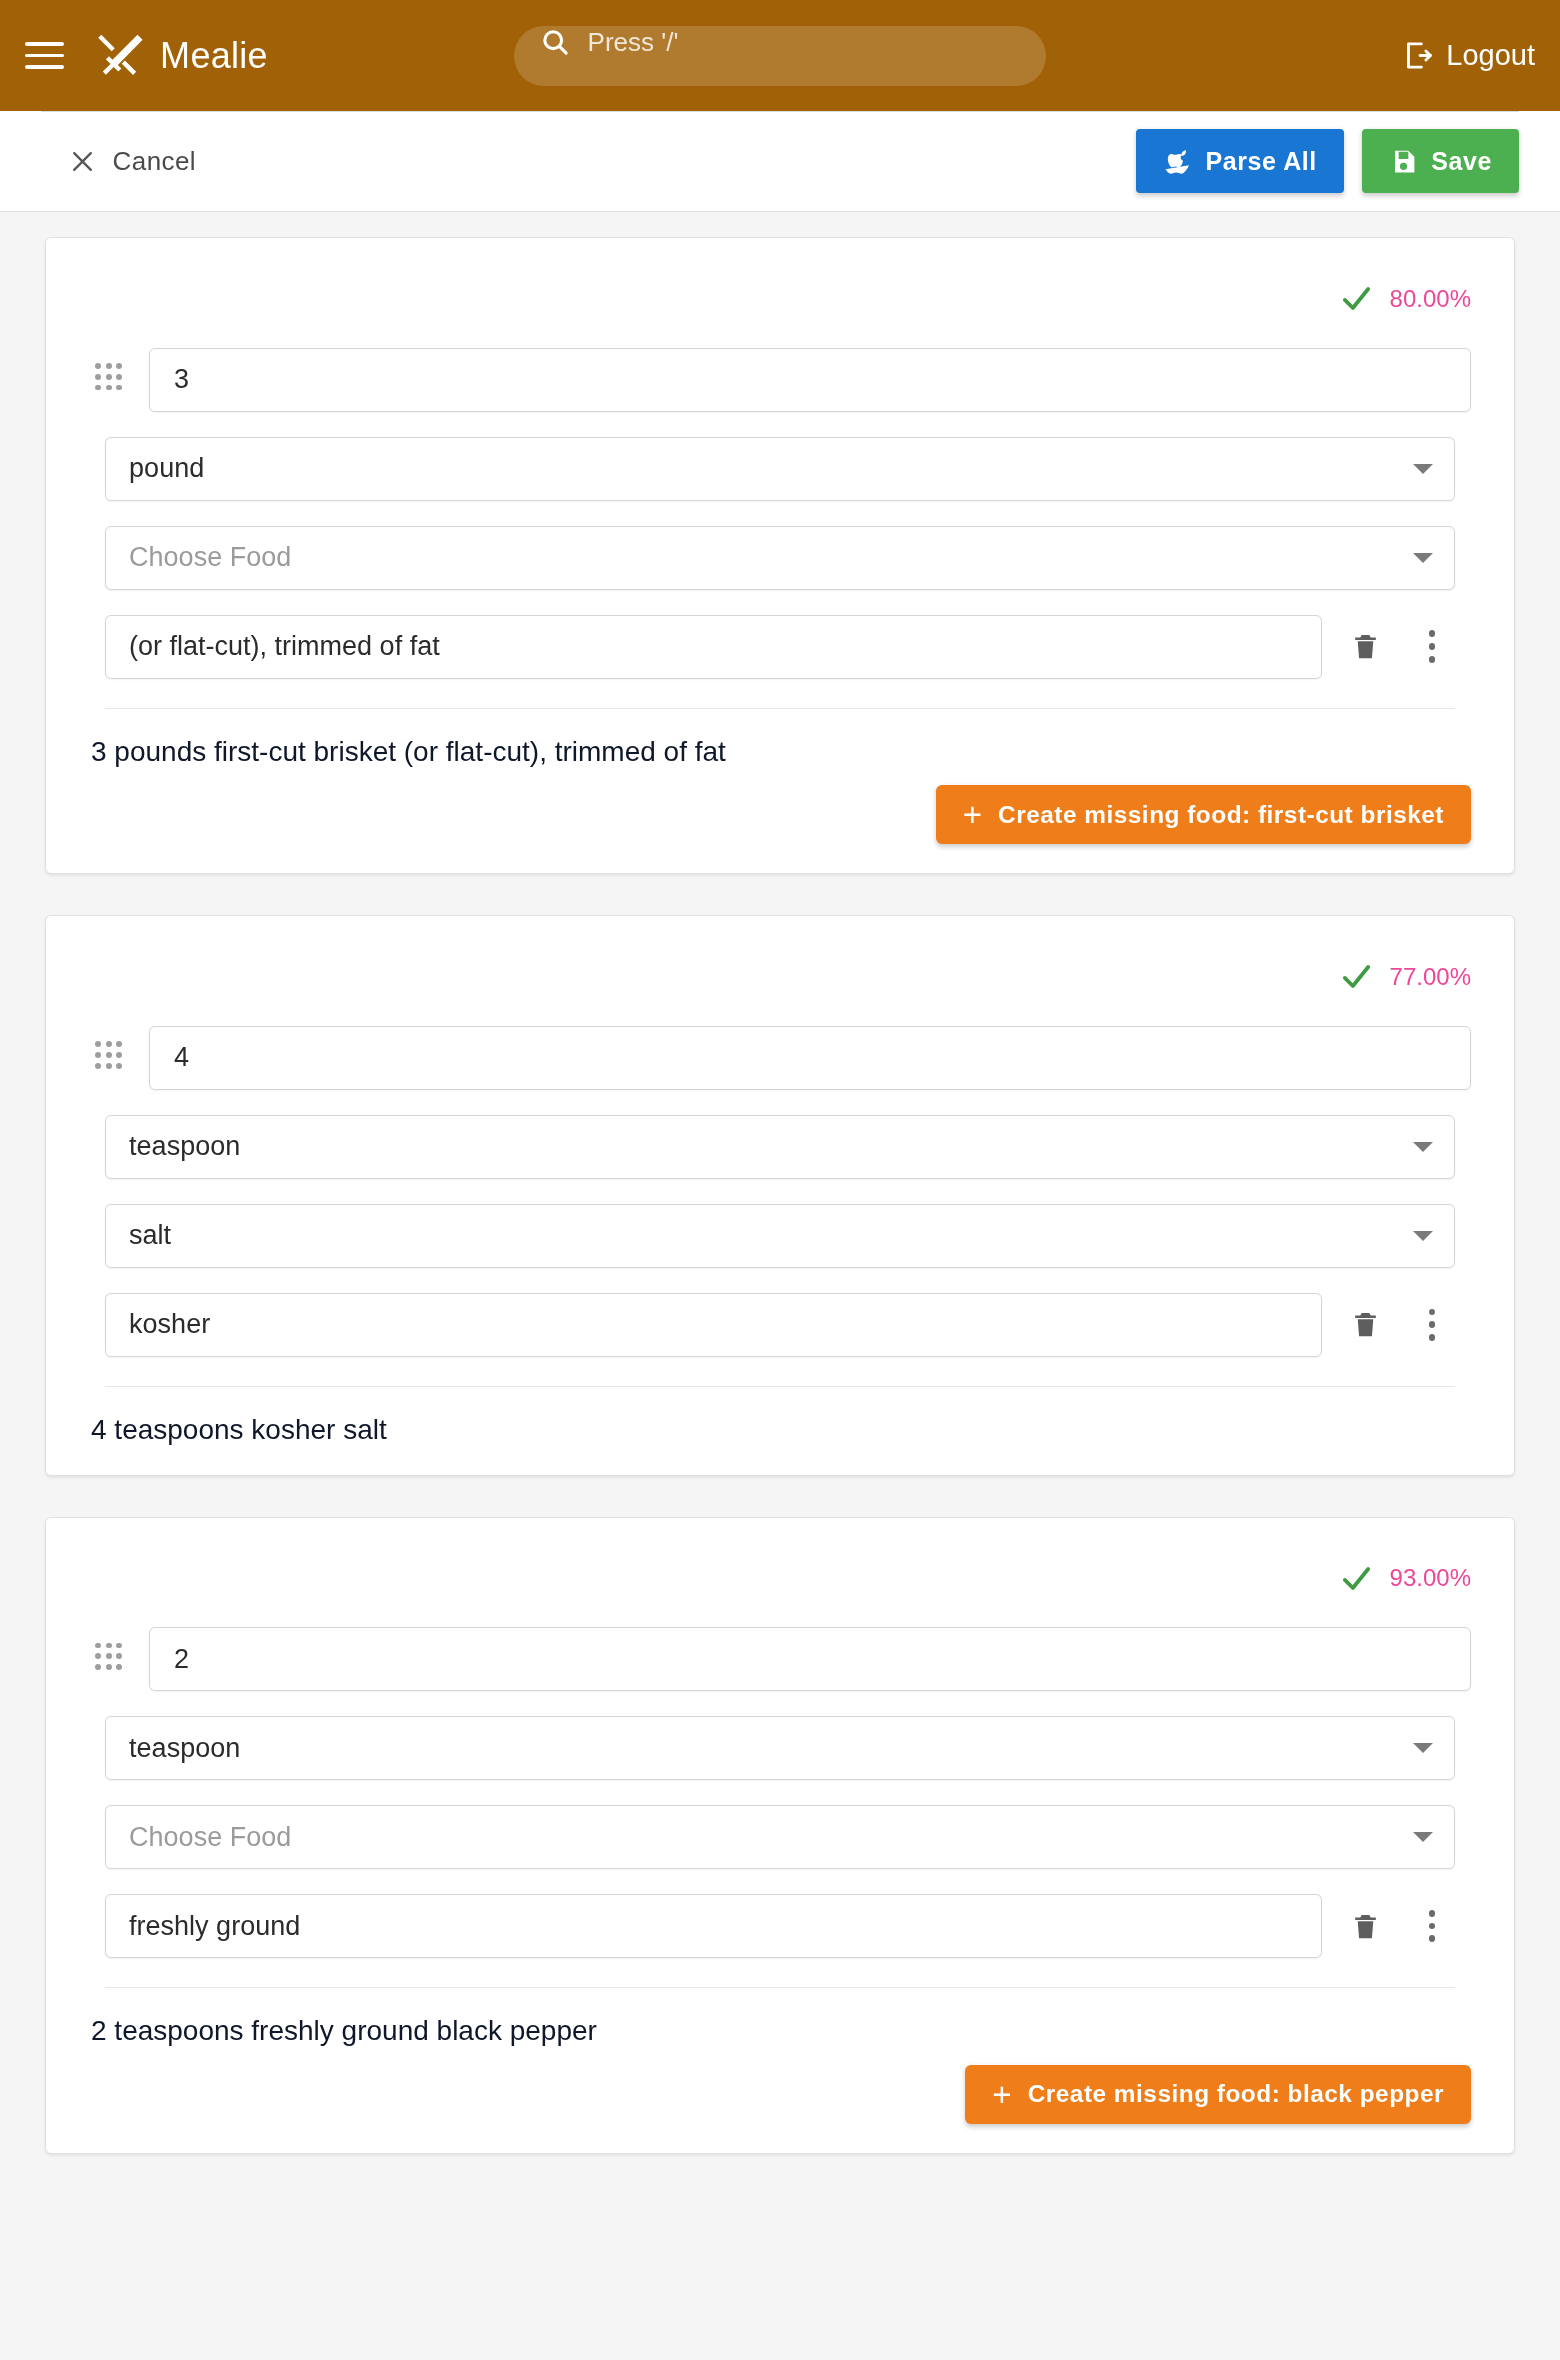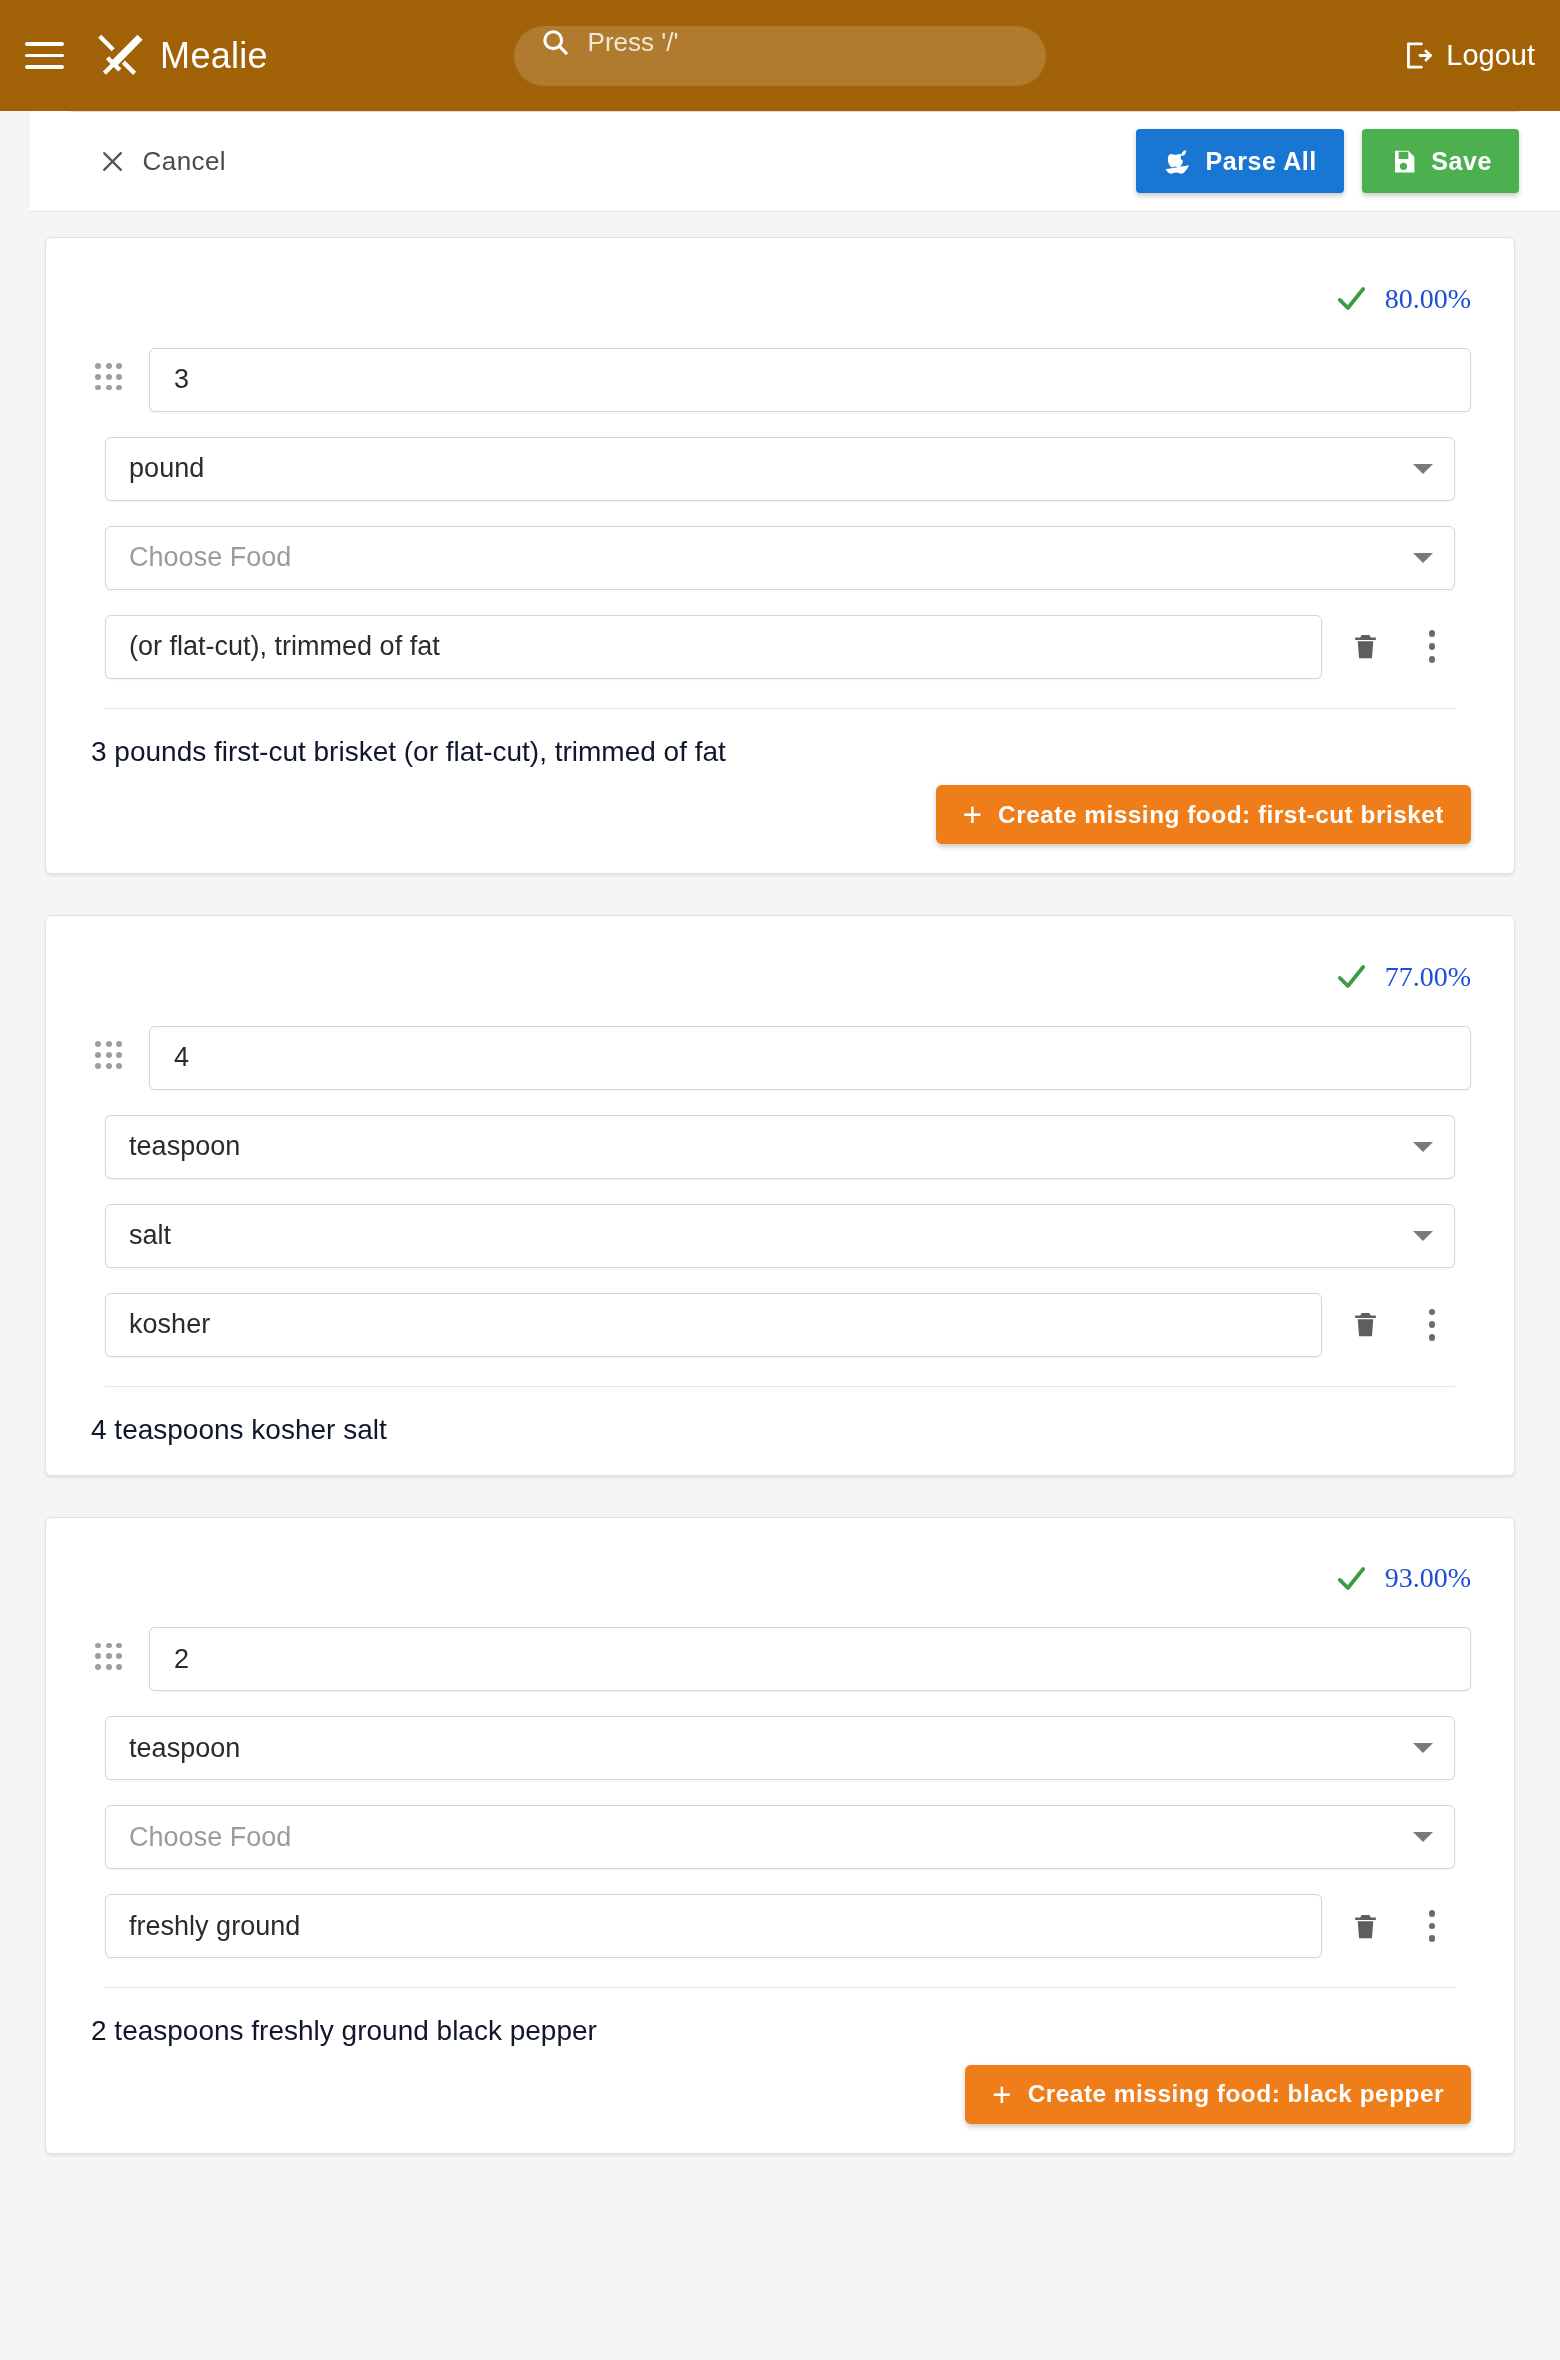--- a/index.html
+++ b/index.html
@@ -92,21 +92,20 @@
 
   
   .toolbar {
     height: 101px;
     background: #ffffff;
     border-bottom: 1px solid #e3e3e3;
     display: flex;
     align-items: center;
     padding: 0 41px 0 64px;
     position: relative;
-    margin-left: 30px;
   }
   .toolbar::before {
     content: "";
     position: absolute;
     left: 41px; right: 41px; top: 0;
     border-top: 1px solid #dcdcdc;
   }
   .cancel-btn {
     display: flex;
     align-items: center;
@@ -153,21 +152,21 @@
   }
   .conf-row {
     display: flex;
     align-items: center;
     justify-content: flex-end;
     gap: 15.6px;
     height: 55px;
     margin-bottom: 21.5px;
   }
   .check-icon { width: 35px; height: 35px; }
-  .conf-value { font-size: 28px; color: #1d4ed8; font-family: Liberation Serif, serif; }
+  .conf-value { font-size: 24px; color: #ec4899; }
 
   .qty-row {
     display: flex;
     align-items: center;
     gap: 21.5px;
     margin-bottom: 25px;
   }
   .drag-handle {
     width: 33px;
     height: 33px;

